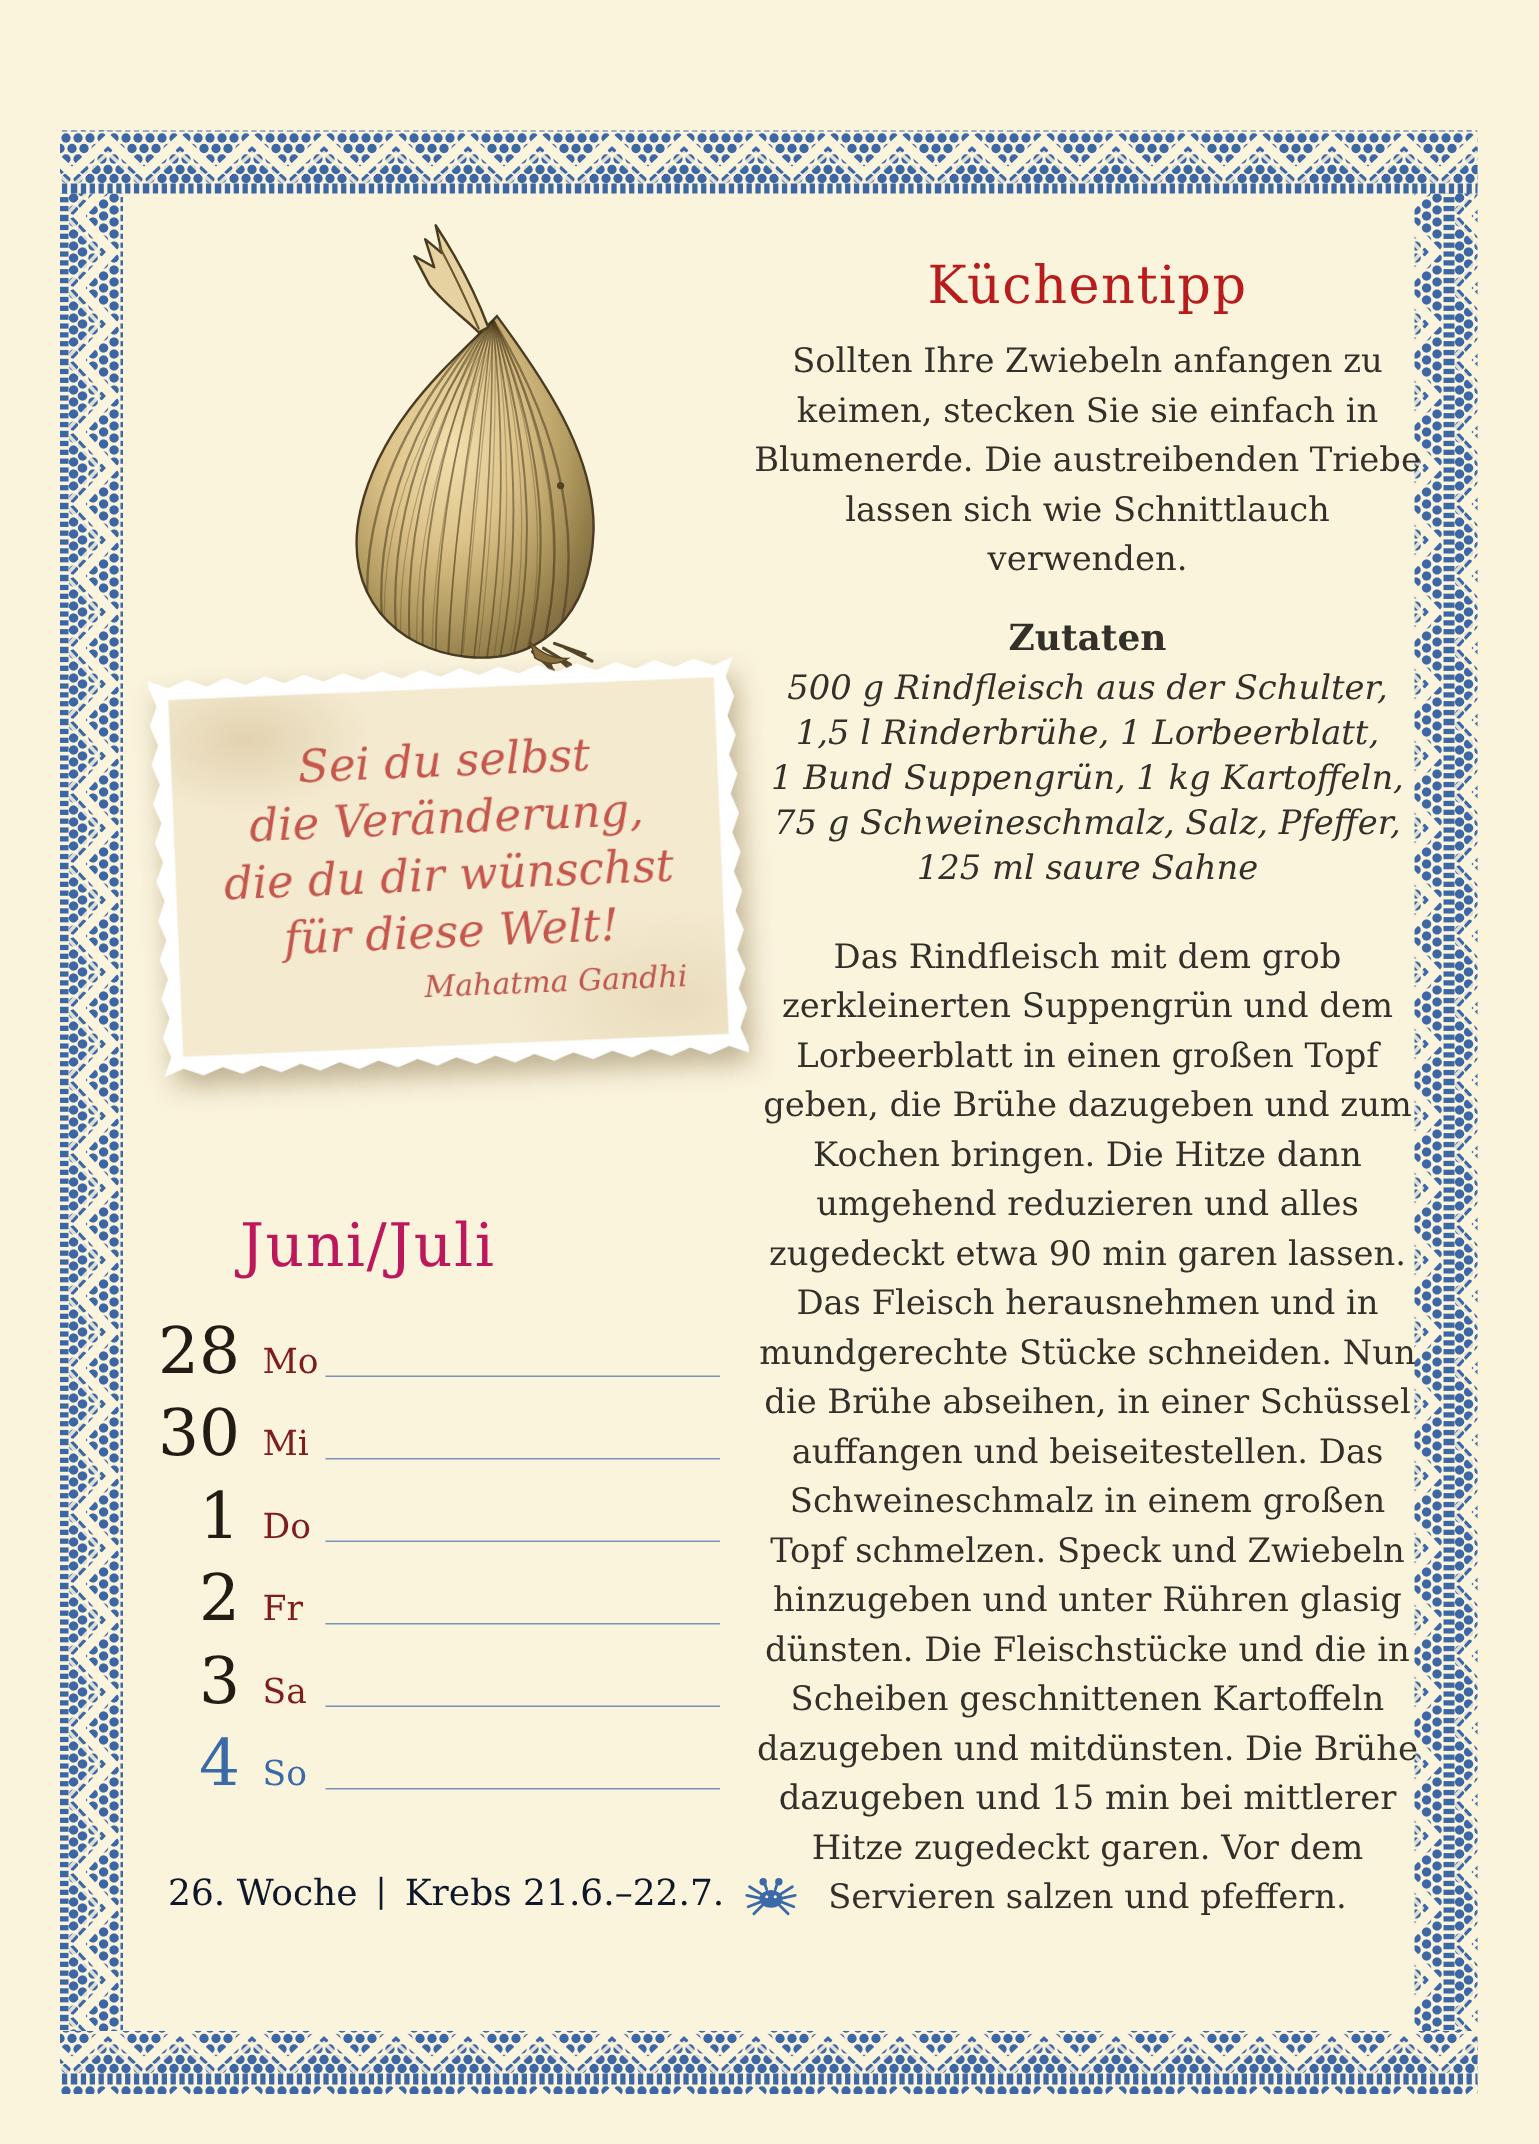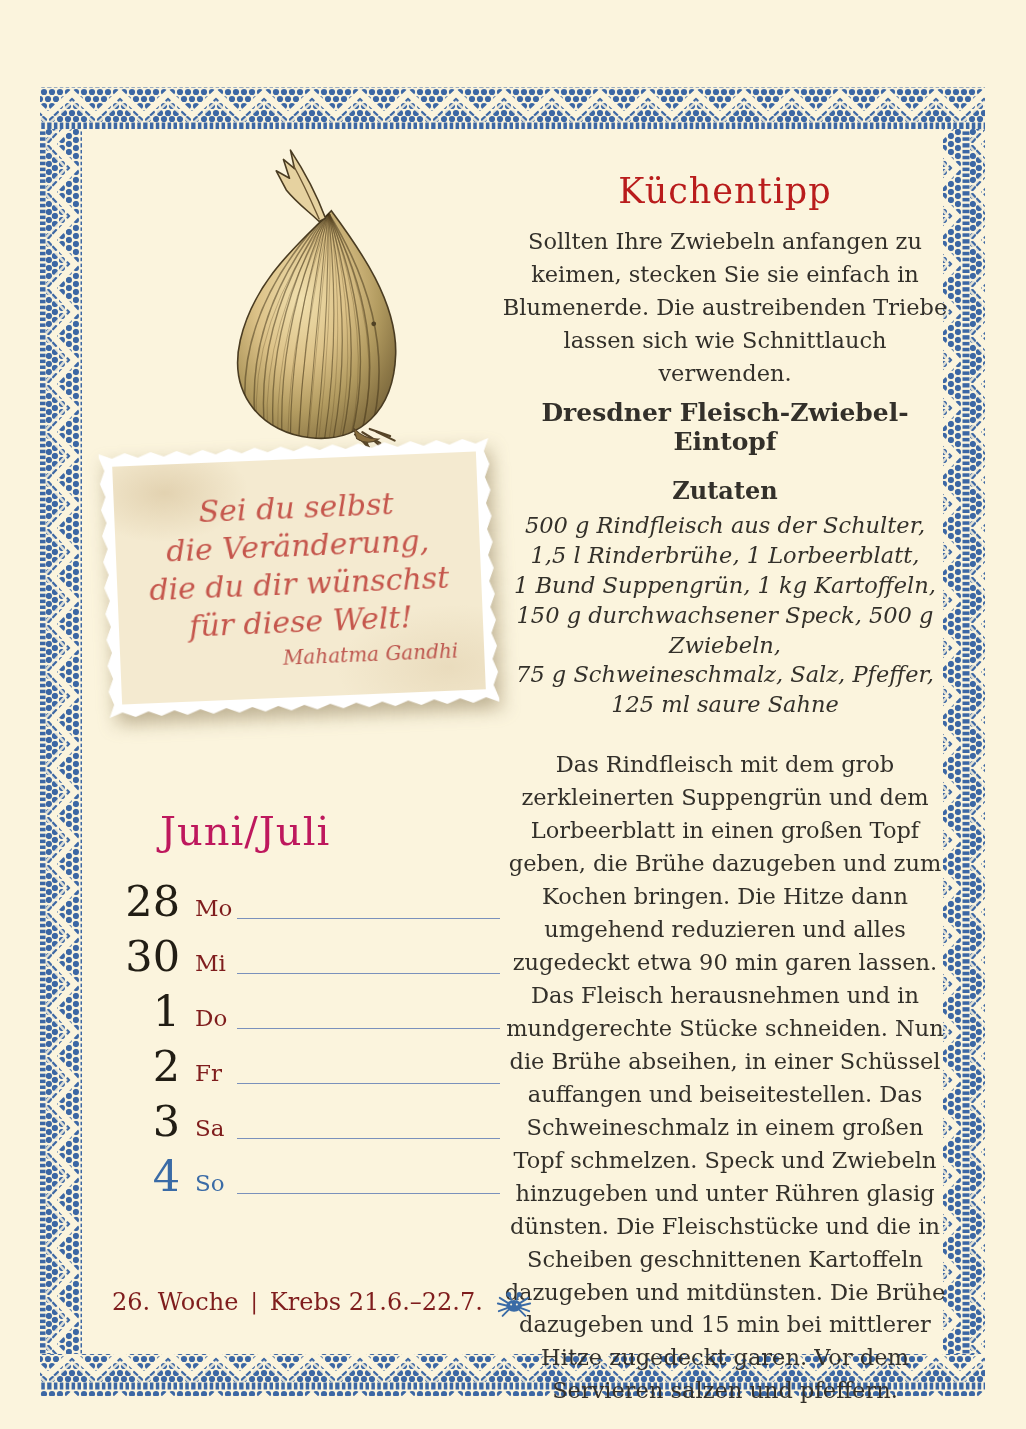--- a/index.html
+++ b/index.html
@@ -55,36 +55,36 @@
   .quote-author{
     font-size:20px;color:#bd564e;font-style:italic;text-align:right;
     padding-right:26px;margin-top:4px;
   }
 
   
   .month-heading{
     position:absolute;left:160px;top:808px;
     font-size:40px;color:#be185d;letter-spacing:1px;
   }
-  .cal-rows{position:absolute;left:104px;top:880px;width:376px;margin-left:20px;}
+  .cal-rows{position:absolute;left:104px;top:880px;width:376px;}
   .cal-row{display:flex;align-items:baseline;height:55px;}
   .day-num{
     width:56px;text-align:right;font-size:43px;line-height:1;color:#211d14;
   }
   .day-lbl{margin-left:15px;width:42px;font-size:23px;color:#7f1d1d;}
   .day-rule{
     flex:1;border-bottom:1.6px solid #7a91bc;transform:translateY(3px);
   }
   .cal-row.sun .day-num,.cal-row.sun .day-lbl{color:#3a6ba6;}
 
   
   .footer{
-    position:absolute;left:112px;top:1288px;
+    position:absolute;left:112px;top:1248px;
     display:flex;align-items:center;gap:12px;
-    font-size:24px;color:#7f1d1d;
+    font-size:24px;color:#0f172a;
   }
   .footer .sep{font-size:22px;transform:translateY(-1px);}
   .zodiac-icon{display:inline-block;transform:translateY(2px);}
 </style>
 </head>
 <body>
 
 <div class="page">
 
   <svg class="lace-frame" width="1026" height="1429" viewBox="0 0 1026 1429" aria-hidden="true">
@@ -249,27 +249,25 @@
         <div class="quote-line">für diese Welt!</div>
         <div class="quote-author">Mahatma Gandhi</div>
       </div>
     </div>
   </div>
 
   <div class="right-col">
     <h2 class="red-heading">Küchentipp</h2>
     <p class="tip-text">Sollten Ihre Zwiebeln anfangen zu keimen, stecken Sie sie einfach in Blumenerde. Die austreibenden Triebe lassen sich wie Schnittlauch verwenden.</p>
 
-    <div class="recipe-title">Dresdner Fleisch-Zwiebel-Eintopf</div>
     <div class="ingredients-heading">Zutaten</div>
     <div>
       <div class="ingredient-line">500 g Rindfleisch aus der Schulter,</div>
       <div class="ingredient-line">1,5 l Rinderbrühe, 1 Lorbeerblatt,</div>
       <div class="ingredient-line">1 Bund Suppengrün, 1 kg Kartoffeln,</div>
-      <div class="ingredient-line">150 g durchwachsener Speck, 500 g Zwiebeln,</div>
       <div class="ingredient-line">75 g Schweineschmalz, Salz, Pfeffer,</div>
       <div class="ingredient-line">125 ml saure Sahne</div>
     </div>
     <p class="instructions">Das Rindfleisch mit dem grob zerkleinerten Suppengrün und dem Lorbeerblatt in einen großen Topf geben, die Brühe dazugeben und zum Kochen bringen. Die Hitze dann umgehend reduzieren und alles zugedeckt etwa 90 min garen lassen. Das Fleisch herausnehmen und in mundgerechte Stücke schneiden. Nun die Brühe abseihen, in einer Schüssel auffangen und beiseitestellen. Das Schweineschmalz in einem großen Topf schmelzen. Speck und Zwiebeln hinzugeben und unter Rühren glasig dünsten. Die Fleischstücke und die in Scheiben geschnittenen Kartoffeln dazugeben und mitdünsten. Die Brühe dazugeben und 15 min bei mittlerer Hitze zugedeckt garen. Vor dem Servieren salzen und pfeffern.</p>
   </div>
 
   <div class="month-heading">Juni/Juli</div>
 
   <div class="cal-rows">
     <div class="cal-row">

